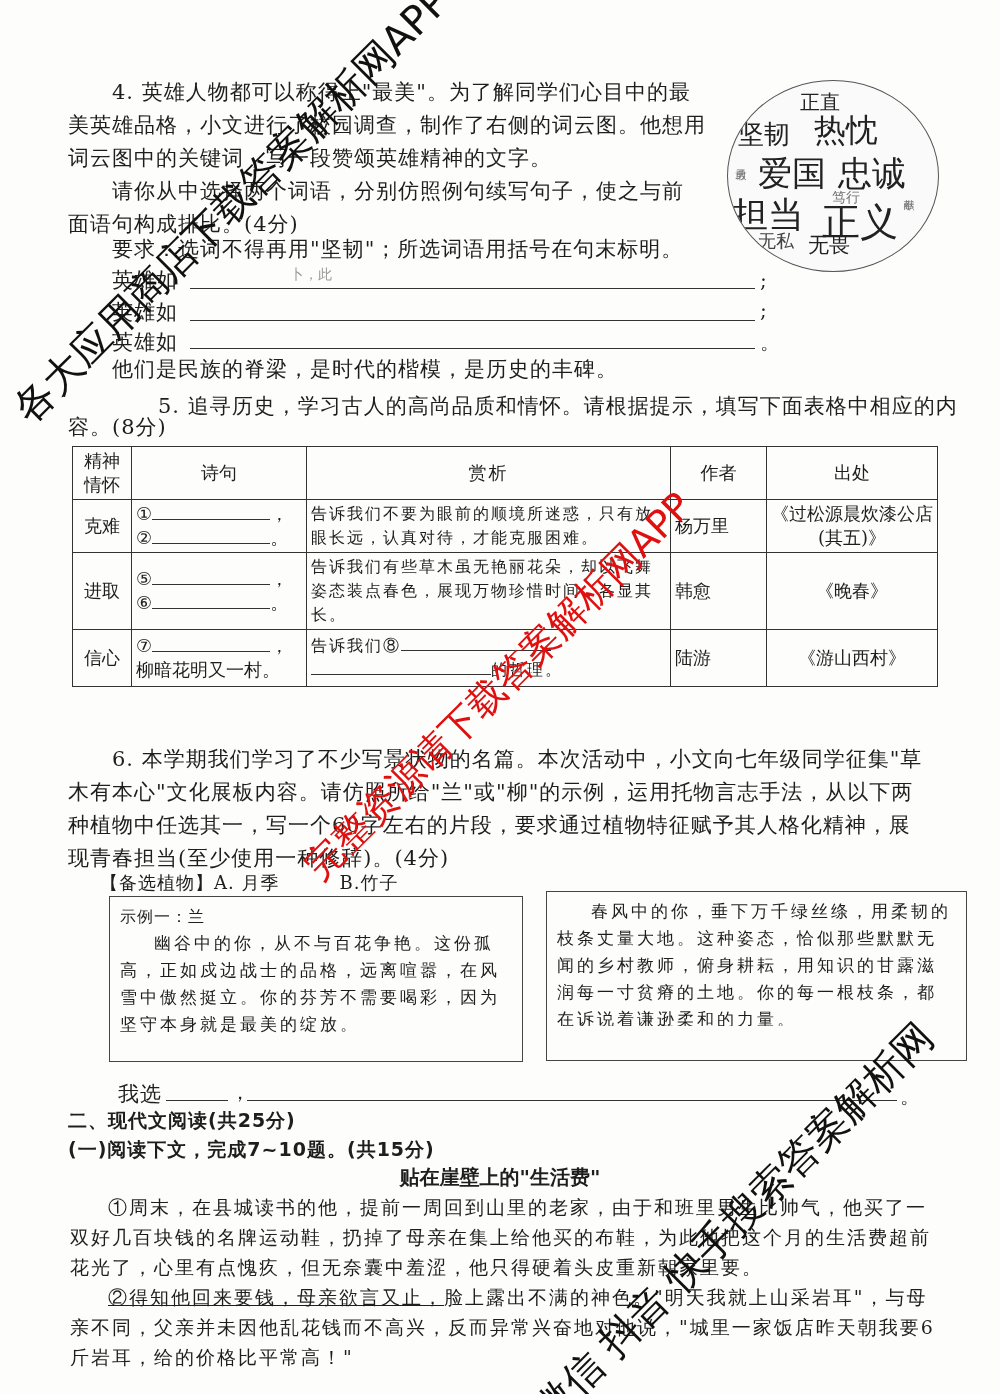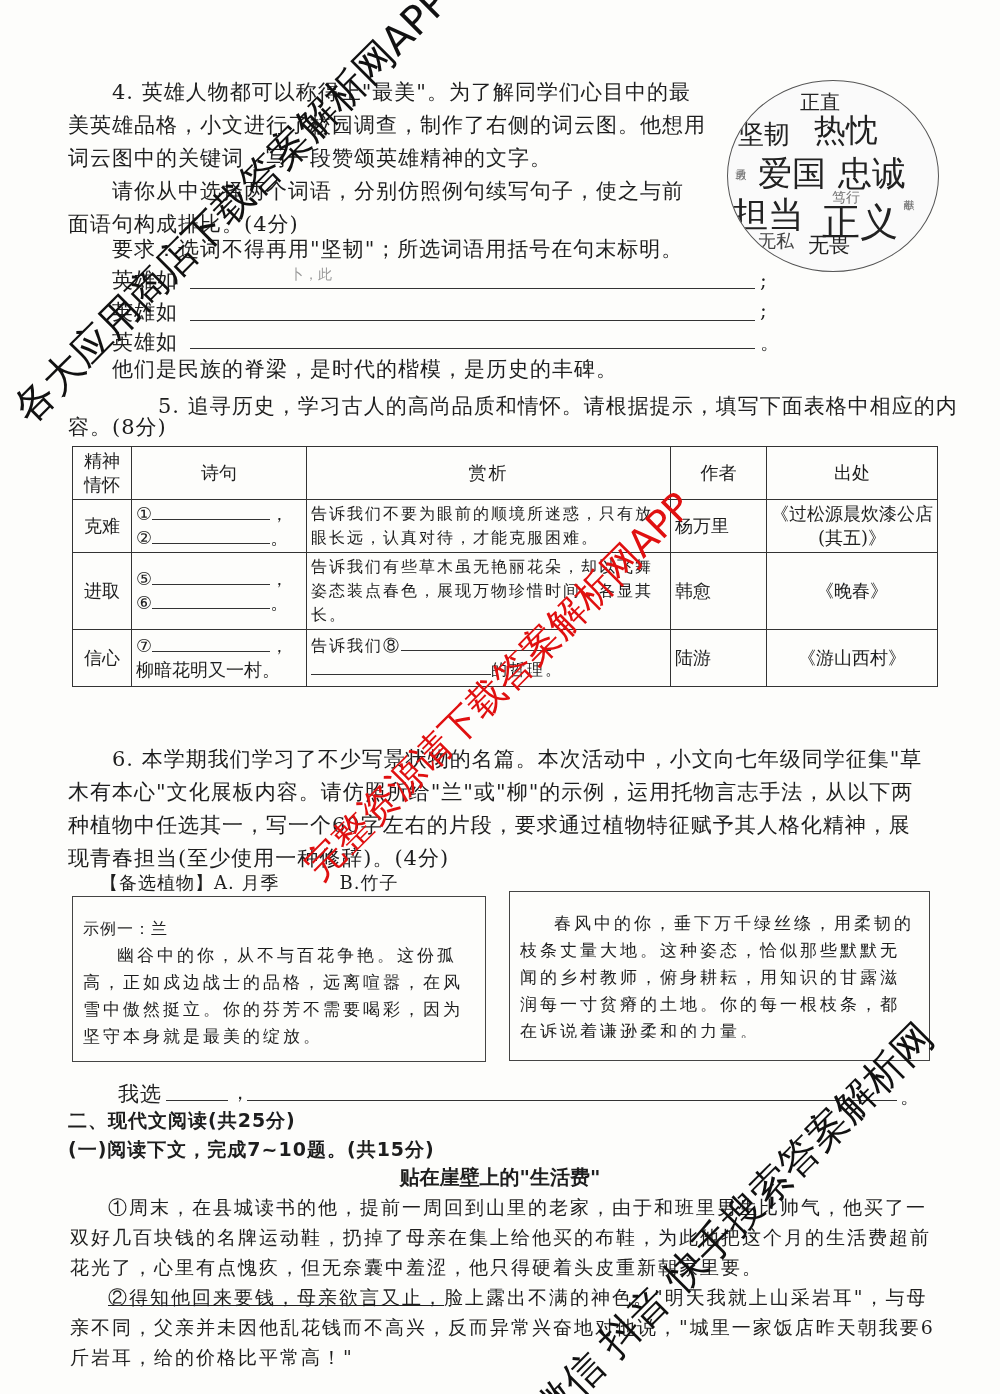--- a/index.html
+++ b/index.html
@@ -38,22 +38,23 @@
   .c2 { width: 166px; }
   .c3 { width: 355px; font-size: 16px; letter-spacing: 2px; }
   .c4 { width: 87px; text-align: left; }
   .c5 { text-align: center; }
   .hdr1 { font-size: 14px; line-height: 16px; }
   .fill { display: inline-block; border-bottom: 1.5px solid #333; height: 16px; vertical-align: baseline; }
 
   
   .exbox {
     position: absolute; border: 1.5px solid #444; background: #fdfdfb;
-    font-size: 17px; line-height: 27px; letter-spacing: 3px; padding: 18px 10px;
+    font-size: 17px; line-height: 27px; letter-spacing: 3px; padding: 6px 10px;
     box-sizing: border-box;
+    margin-left: 37px;
   }
   .exbox .ttl { font-size: 16px; letter-spacing: 1px; }
   .exbox .body { text-indent: 2em; }
 
   .bold { font-weight: bold; font-family: "DejaVu Sans", "Liberation Sans", sans-serif; }
   .title-center { position: absolute; left: 0; width: 1000px; text-align: center; top: 1164px; font-size: 20px; font-weight: bold; font-family: "DejaVu Sans", sans-serif; }
   .para { position: absolute; left: 70px; width: 870px; font-size: 19px; line-height: 30px; letter-spacing: 2px; }
   .underline { text-decoration: underline; }
 
   

